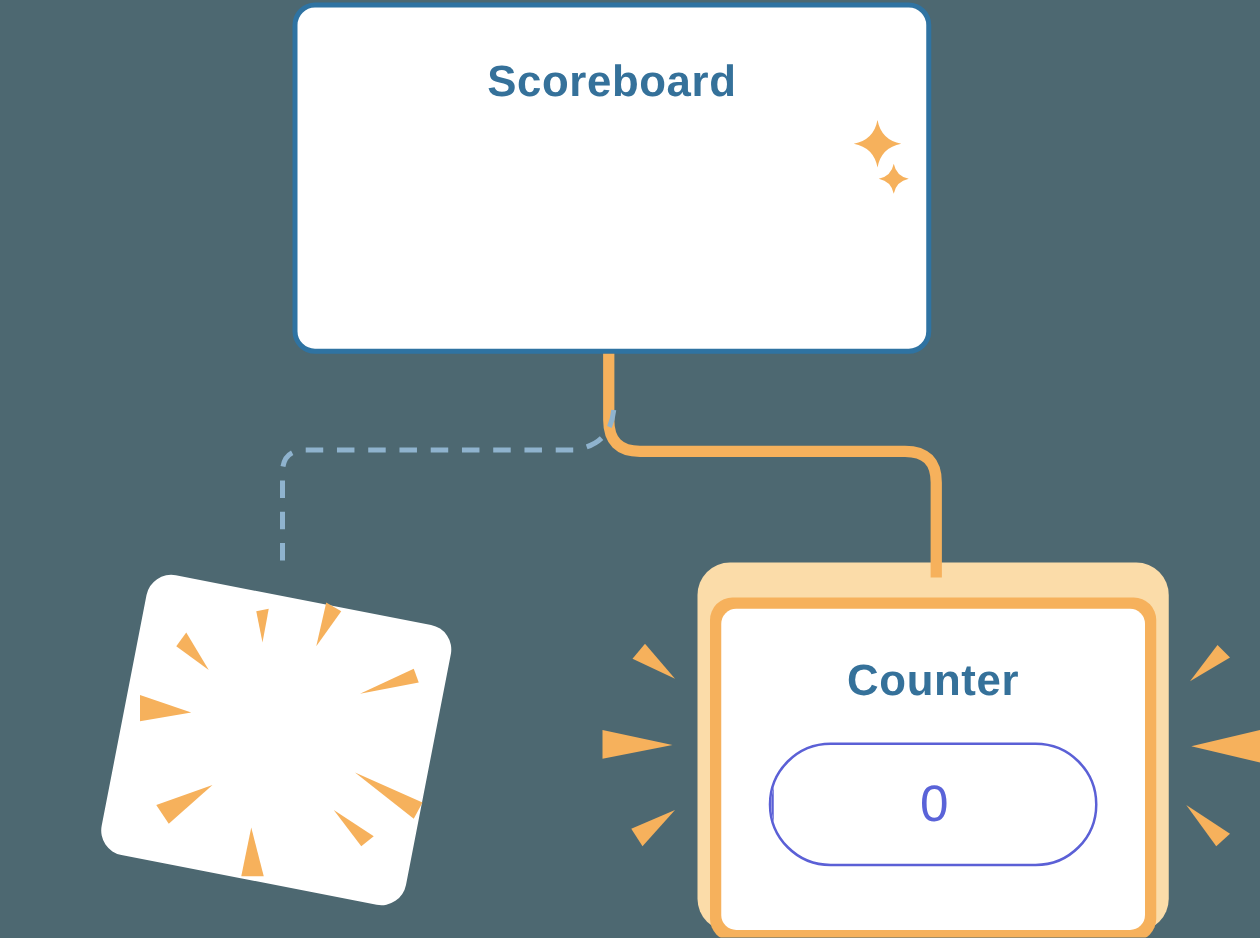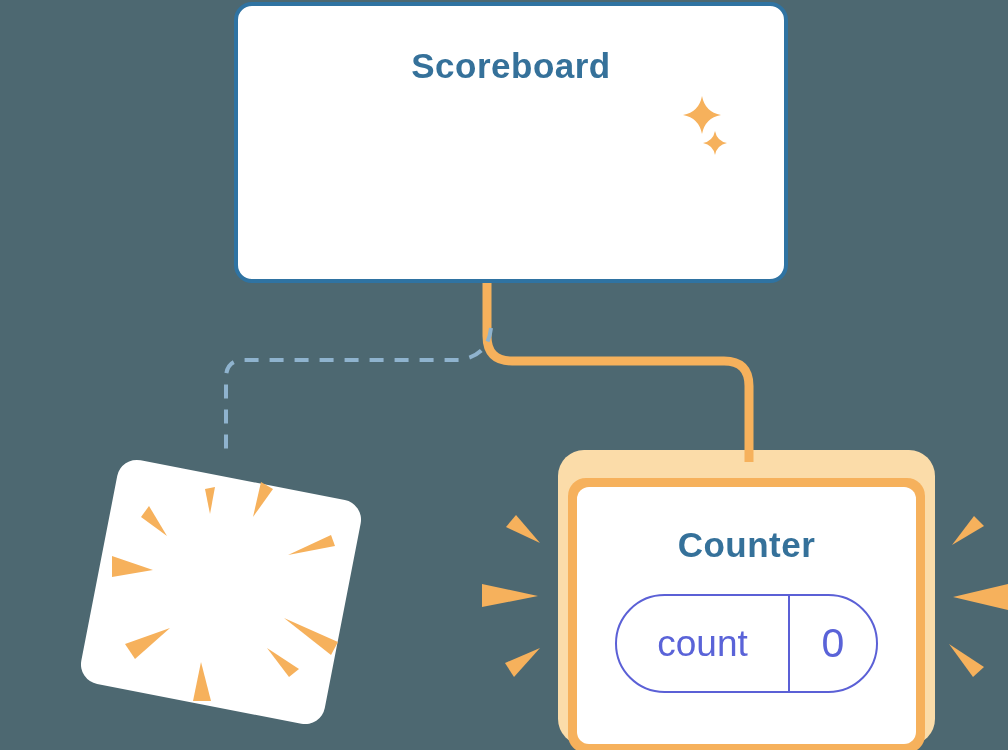--- a/index.html
+++ b/index.html
@@ -7,21 +7,21 @@
     width: 1008px; height: 750px;
     background: #4D6871;
     font-family: "Liberation Sans", sans-serif;
     overflow: hidden;
   }
   .stage { position: relative; width: 1008px; height: 750px; }
 
   
   .scoreboard-card {
     position: absolute; left: 234px; top: 2px;
-    width: 554px; height: 281px;
+    width: 511px; height: 281px;
     box-sizing: border-box;
     background: #ffffff;
     border: 4px solid #2F73A2;
     border-radius: 18px;
     display: flex; flex-direction: column; align-items: center;
     z-index: 1;
     text-align: center;
   }
   .component-title {
     font-size: 35px; font-weight: 600; color: #35719A;
@@ -127,21 +127,20 @@
     <div class="component-title">Scoreboard</div>
   </div>
 
   <div class="destroyed-card"></div>
 
   <div class="counter-outer">
     <div class="counter-mid">
       <div class="counter-inner">
         <div class="component-title">Counter</div>
         <div class="counter-pill">
-          <div class="state-name-cell">count</div>
           <div class="state-divider-purple"></div>
           <div class="state-value-cell">0</div>
         </div>
       </div>
     </div>
   </div>
 
   <svg class="decor-layer" viewBox="0 0 1008 750" xmlns="http://www.w3.org/2000/svg">
 
     <path d="M487 283 L487 336 Q487 361 512 361 L724 361 Q749 361 749 386 L749 462" fill="none" stroke="#F6B15C" stroke-width="9" stroke-linecap="butt"></path>

